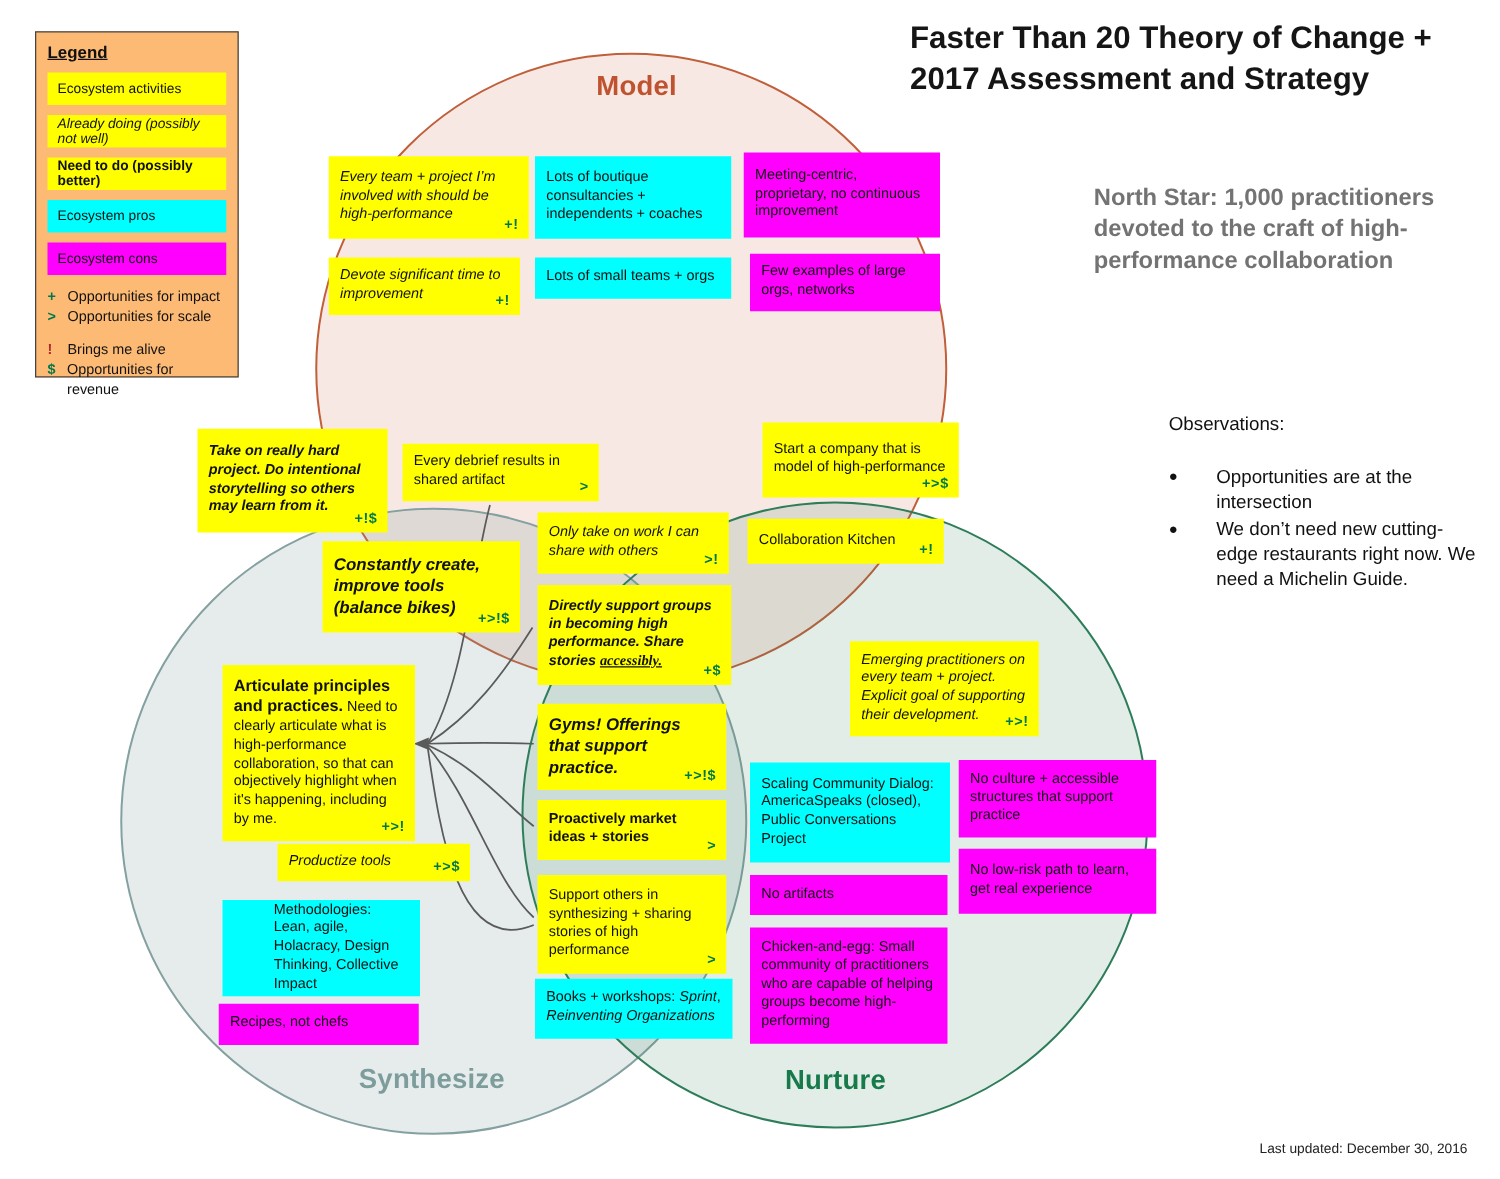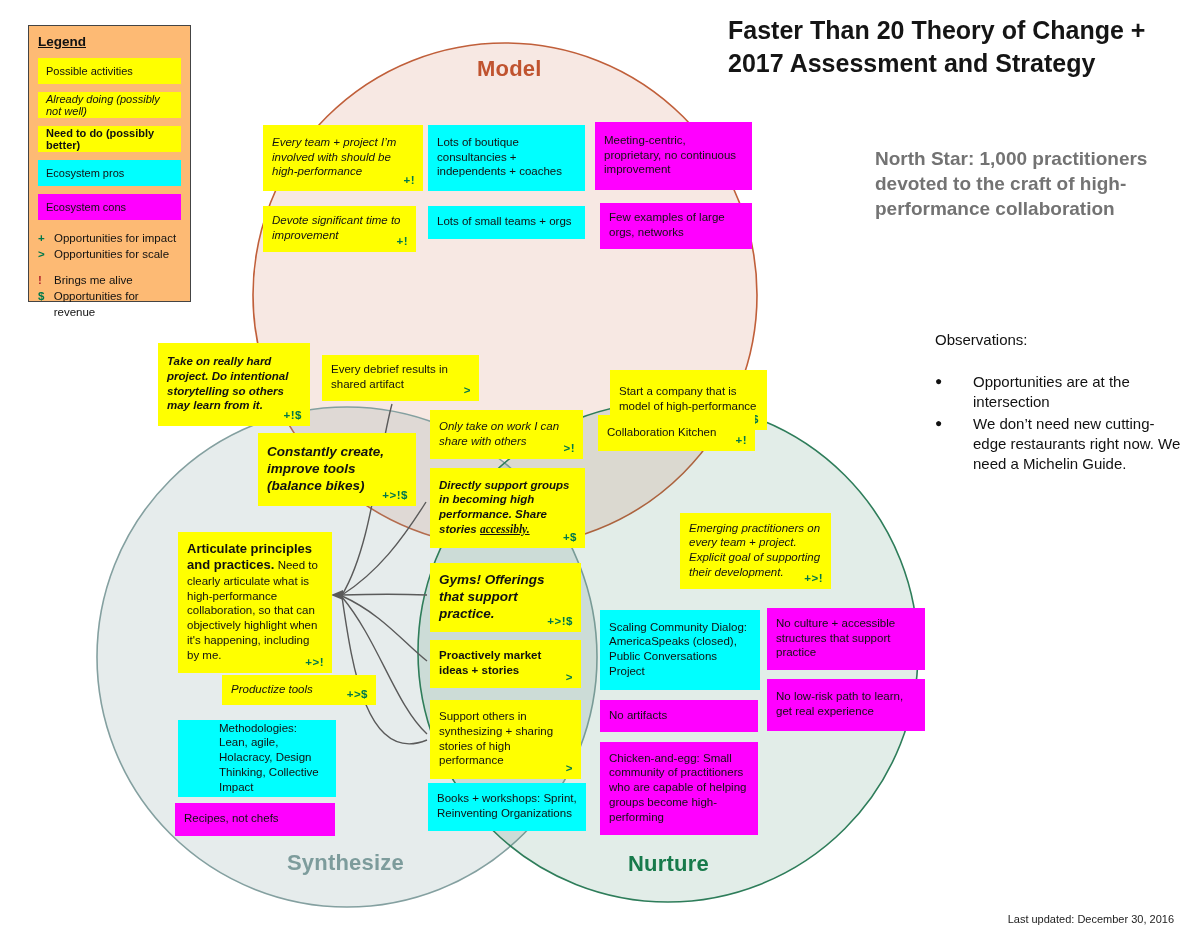--- a/index.html
+++ b/index.html
@@ -26,21 +26,21 @@
   .note .txt{width:100%;}
   .note .sym{position:absolute;right:8px;bottom:3px;color:#00784b;font-weight:bold;
              font-style:normal;font-size:11.5px;letter-spacing:.5px;}
   .yellow{background:#ffff00;}
   .cyan{background:#00ffff;}
   .magenta{background:#ff00ff;}
   .italic{font-style:italic;}
   .bold{font-weight:bold;}
   .bold-italic{font-weight:bold;font-style:italic;}
   .seg-b{font-weight:bold;}
-  .seg-i{}
+  .seg-i{font-style:italic;}
   .seg-u{text-decoration:underline;font-family:Liberation Serif, serif;}
 
   
   .title{position:absolute;left:728px;top:14px;width:468px;font-size:25px;font-weight:800;
          line-height:1.32;color:#151515;}
   .north-star{position:absolute;left:875px;top:146px;width:300px;font-size:19px;font-weight:bold;
               line-height:1.32;color:#737373;}
   .observations{position:absolute;left:935px;top:330px;width:252px;font-size:15px;line-height:1.33;}
   .obs-title{margin-bottom:22px;}
   .obs-item{display:flex;margin-bottom:2px;}
@@ -67,21 +67,21 @@
     <polygon points="331,595 343,590 343,600" fill="#5a5a5a"></polygon>
   </svg>
 
   <div class="circle-label lbl-model" style="left:477px;top:56px;">Model</div>
   <div class="circle-label lbl-synth" style="left:287px;top:850px;">Synthesize</div>
   <div class="circle-label lbl-nurture" style="left:628px;top:851px;">Nurture</div>
 
   <div class="legend">
     <div class="legend-title">Legend</div>
     <div id="legend-swatches">
-        <div class="swatch yellow normal">Possible activities</div>
+        <div class="swatch yellow normal">Ecosystem activities</div>
         <div class="swatch yellow italic">Already doing (possibly not well)</div>
         <div class="swatch yellow bold">Need to do (possibly better)</div>
         <div class="swatch cyan normal">Ecosystem pros</div>
         <div class="swatch magenta normal">Ecosystem cons</div>
       </div>
     <div id="legend-symbols">
         <div class="sym-group">
           <div class="sym-row">
             <span class="sym-char" style="color: rgb(0, 120, 75);">+</span>
             <span>Opportunities for impact</span>
@@ -143,21 +143,21 @@
         <div class="txt">Few examples of large orgs, networks</div>
       </div>
       <div class="note yellow bold-italic" style="left: 158px; top: 343px; width: 152px; height: 83px;">
         <div class="txt">Take on really hard project. Do intentional storytelling so others may learn from it.</div>
         <span class="sym">+!$</span>
       </div>
       <div class="note yellow normal" style="left: 322px; top: 355px; width: 157px; height: 46px;">
         <div class="txt">Every debrief results in shared artifact</div>
         <span class="sym">&gt;</span>
       </div>
-      <div class="note yellow normal" style="left: 610px; top: 338px; width: 157px; height: 60px; margin-top: 32px;">
+      <div class="note yellow normal" style="left: 610px; top: 338px; width: 157px; height: 60px;">
         <div class="txt">Start a company that is model of high-performance</div>
         <span class="sym">+&gt;$</span>
       </div>
       <div class="note yellow italic" style="left: 430px; top: 410px; width: 153px; height: 49px;">
         <div class="txt">Only take on work I can share with others</div>
         <span class="sym">&gt;!</span>
       </div>
       <div class="note yellow normal" style="left: 598px; top: 415px; width: 157px; height: 36px;">
         <div class="txt">Collaboration Kitchen</div>
         <span class="sym">+!</span>

